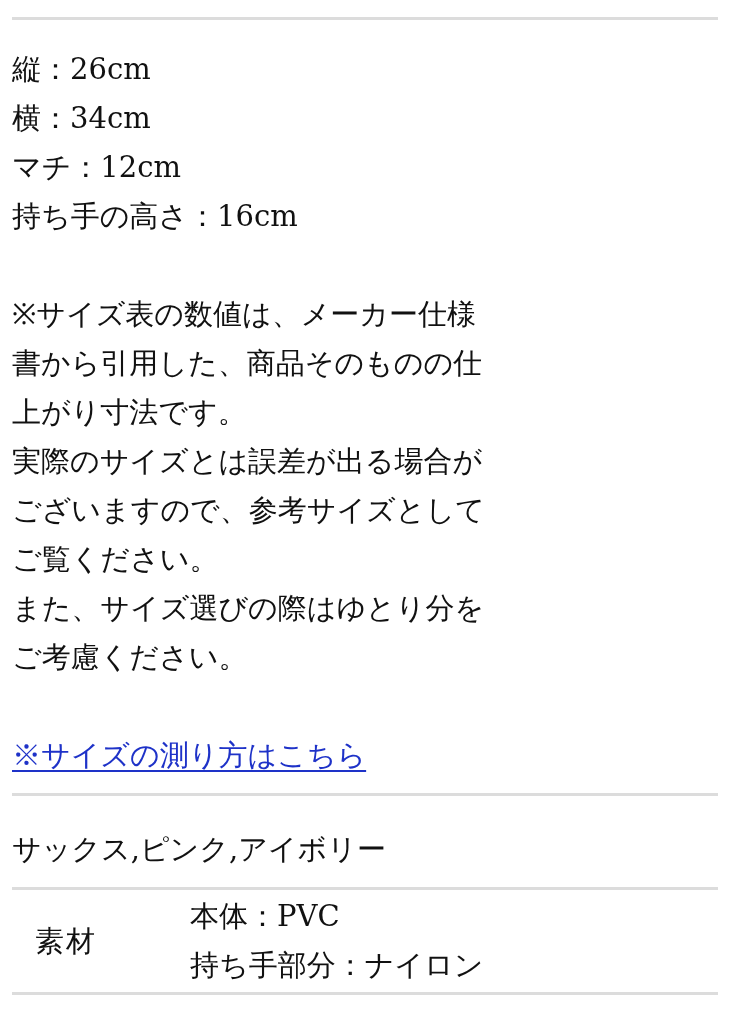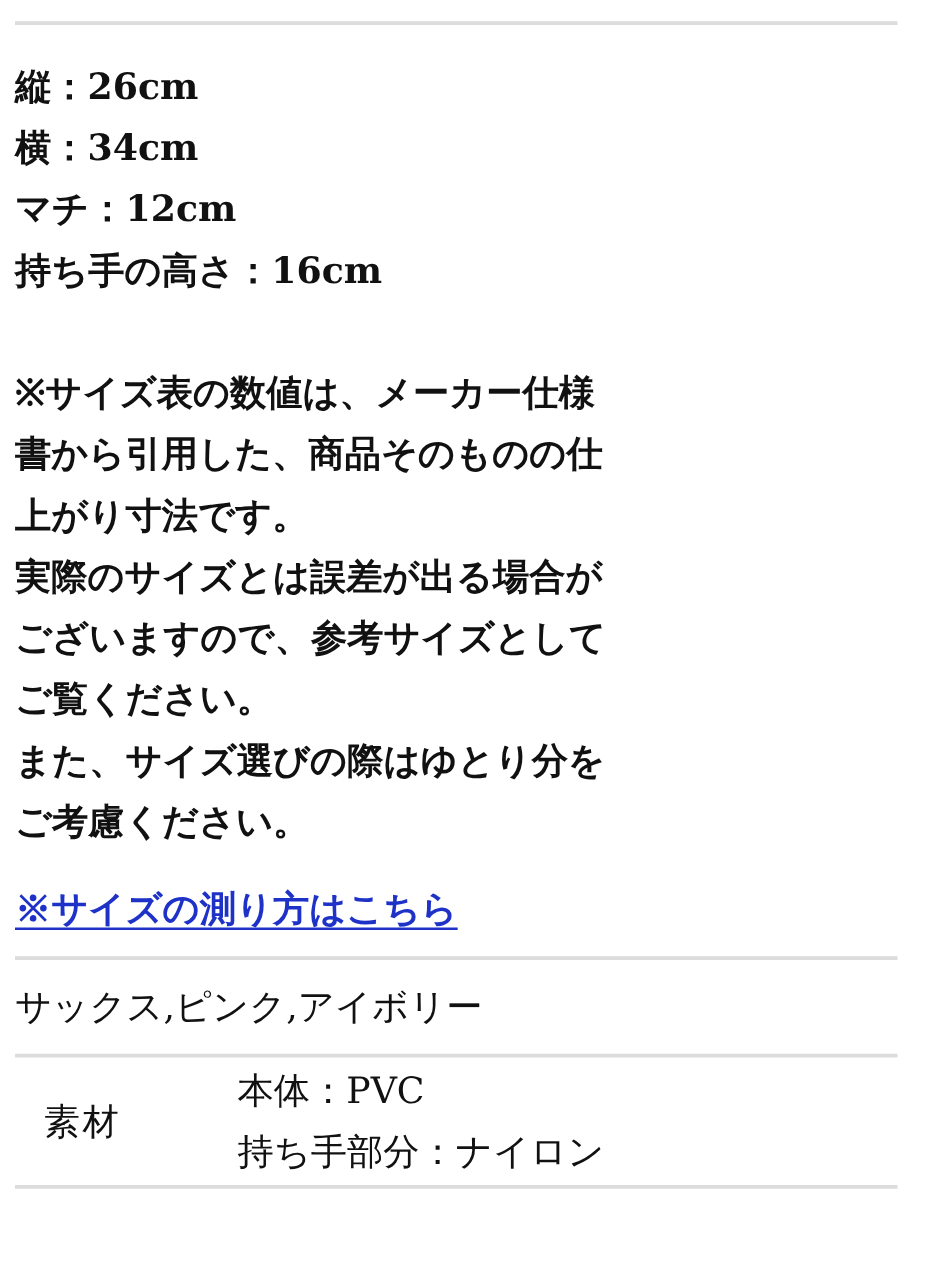--- a/index.html
+++ b/index.html
@@ -31,28 +31,28 @@
   .spec-label {
     width: 178px;
     padding-left: 23px;
     flex-shrink: 0;
     letter-spacing: 2px;
   }
   .spec-value {
     flex: 1;
     min-width: 0;
   }
-  .row-size .spec-value { padding: 25px 0 13px 0; font-weight: bold; }
-  .row-color .spec-value { padding: 13px 0; }
+  .row-size .spec-value { padding: 25px 0 13px 0; }
+  .row-color .spec-value { padding: 13px 0; margin-top: 16px; }
   .row-material .spec-value { padding: 2px 0; }
   .value-text {
     white-space: pre-line;
   }
   .size-link-wrap {
-    margin-top: 21px;
+    margin-top: 49px;
   }
   a.size-guide-link {
     color: var(--link);
     text-decoration: underline;
     text-decoration-thickness: 2px;
     text-underline-offset: 5px;
     cursor: pointer;
   }
 </style>
 </head>

